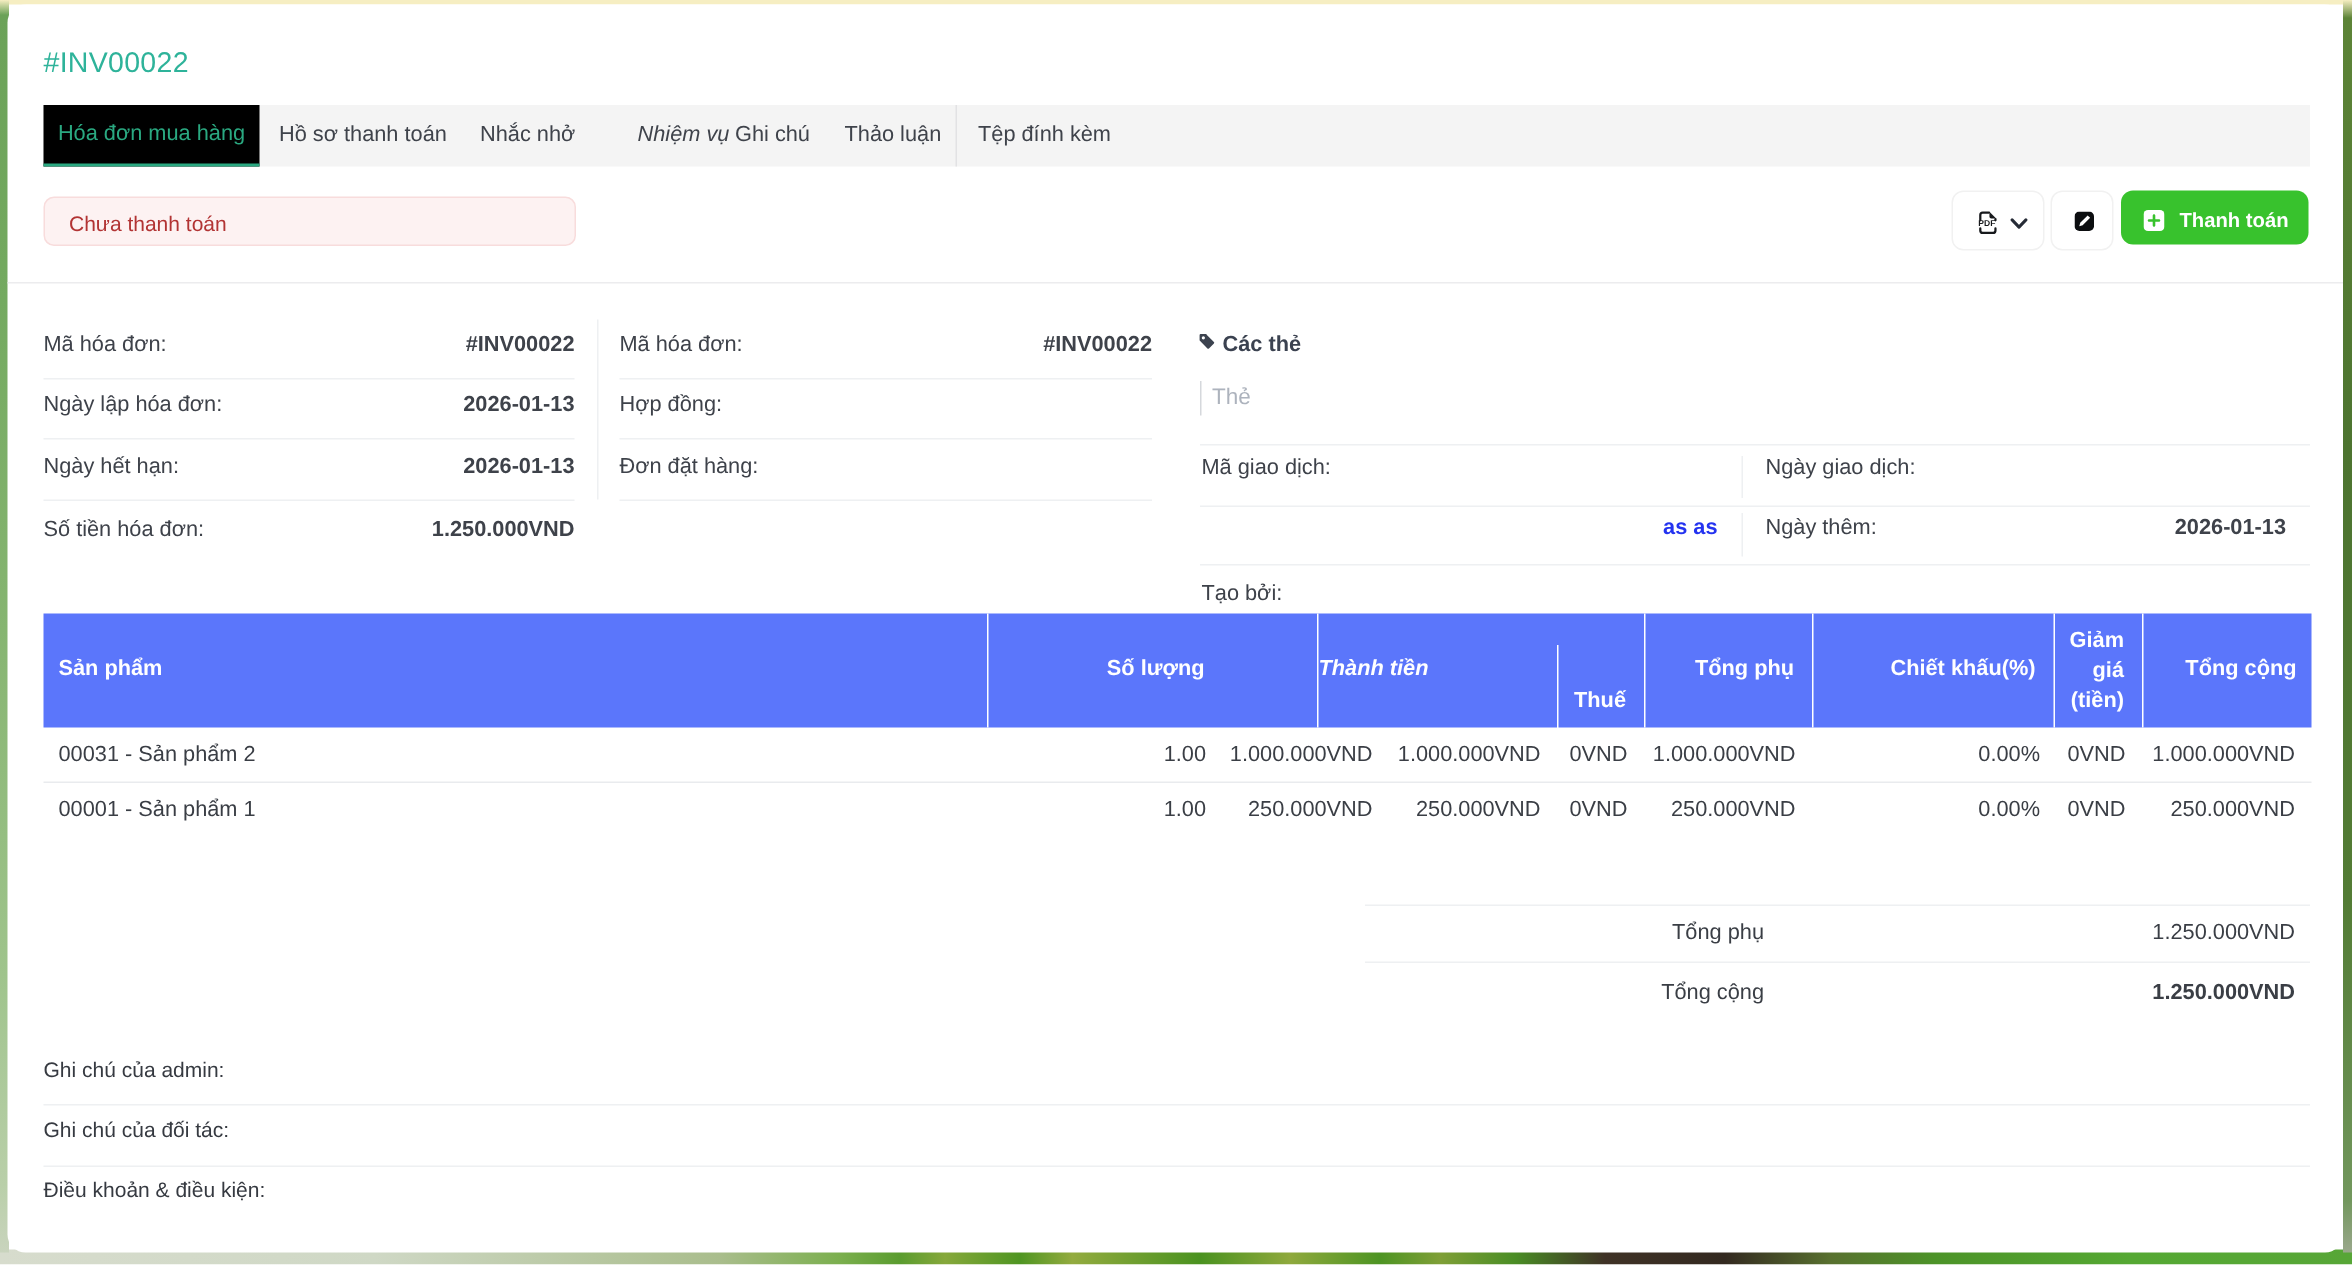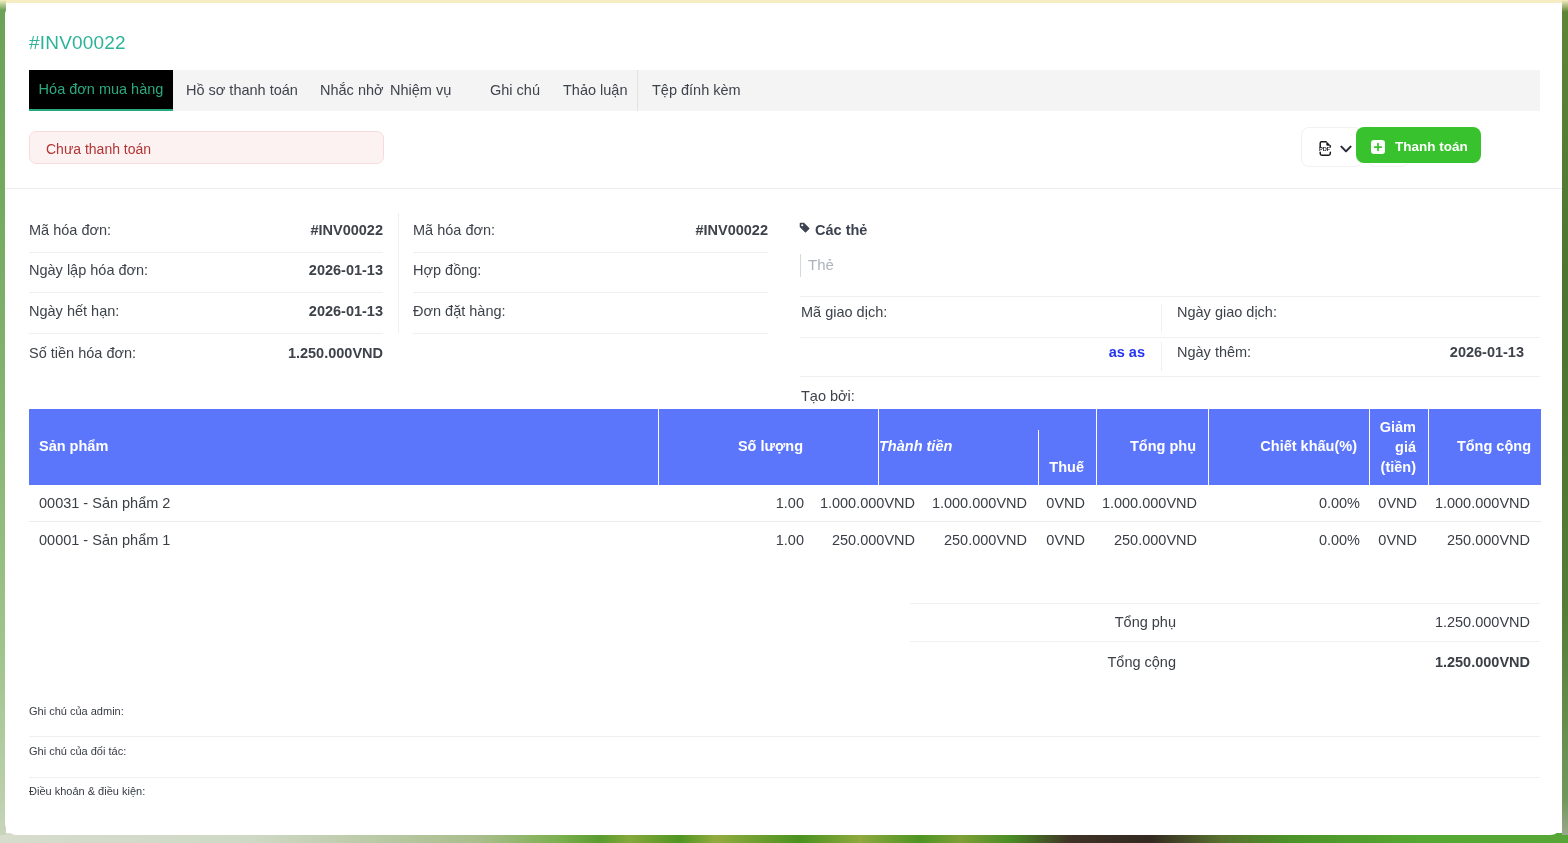--- a/index.html
+++ b/index.html
@@ -25,53 +25,53 @@
 .tabsep { position:absolute; left:608px; top:0; width:1px; height:41px; background:#e2e2e4; }
 
 
 .pill { position:absolute; left:29px; top:131px; width:355px; height:33px; background:#fdf2f2;
   border:1px solid #f8dcdc; border-radius:7px; line-height:34px; padding-left:16px;
   color:#b23434; font-size:14px; }
 
 
 .btn-pdf { position:absolute; left:1301px; top:127px; width:62px; height:40px; background:#fff; border-radius:8px; border:1px solid #f1f1f1; }
 .btn-edit { position:absolute; left:1367px; top:127px; width:42px; height:40px; background:#fff; border-radius:8px; border:1px solid #f1f1f1; }
-.btn-pay { position:absolute; left:1356px; top:127px; width:125px; height:36px; background:#38c22d; border-radius:8px;
+.btn-pay { position:absolute; left:1414px; top:127px; width:125px; height:36px; background:#38c22d; border-radius:8px;
   color:#fff; font-weight:bold; }
 .btn-pay span { position:absolute; left:39px; top:0; line-height:40px; white-space:nowrap; font-size:13.5px; }
 
 .divider1 { position:absolute; left:5px; top:188px; width:1557px; height:1px; background:#ececee; }
 
 
 .kv { position:absolute; font-size:14.5px; color:#3e424a; }
 .hline { position:absolute; height:1px; background:#eef0f2; }
 .vline { position:absolute; width:1px; background:#eef0f2; }
 
 
 .tblhead { position:absolute; left:29px; top:409px; width:1512px; height:75.5px; background:#5b76fb; }
 .th { position:absolute; top:0; height:75.5px; color:#fff; font-weight:bold; font-size:14.5px; }
 .cell { position:absolute; font-size:14.5px; color:#3a3e45; }
 
-.note { position:absolute; left:29px; font-size:11px; color:#363a41; }
+.note { position:absolute; left:29px; font-size:14px; color:#363a41; }
 </style>
 </head>
 <body>
 <div class="bg-top"></div>
 <div class="bg-bottom"></div>
 <div class="bg-left"></div>
 <div class="bg-right"></div>
 <div class="card"></div>
 
 <div class="title">#INV00022</div>
 
 <div class="tabs">
   <div class="tab-active">Hóa đơn mua hàng</div>
   <div class="tab" style="left:157px;">Hồ sơ thanh toán</div>
   <div class="tab" style="left:291px;">Nhắc nhở</div>
-  <div class="tab" style="left:361px;">Nhiệm vụ</div>
+  <div class="tab" style="left:396px;font-style:italic;">Nhiệm vụ</div>
   <div class="tab" style="left:461px;">Ghi chú</div>
   <div class="tab" style="left:534px;">Thảo luận</div>
   <div class="tabsep"></div>
   <div class="tab" style="left:623px;">Tệp đính kèm</div>
 </div>
 
 <div class="pill">Chưa thanh toán</div>
 
 <div class="btn-pdf">
   <svg style="position:absolute; left:15px; top:12px;" width="15" height="17" viewBox="0 0 15 17">

